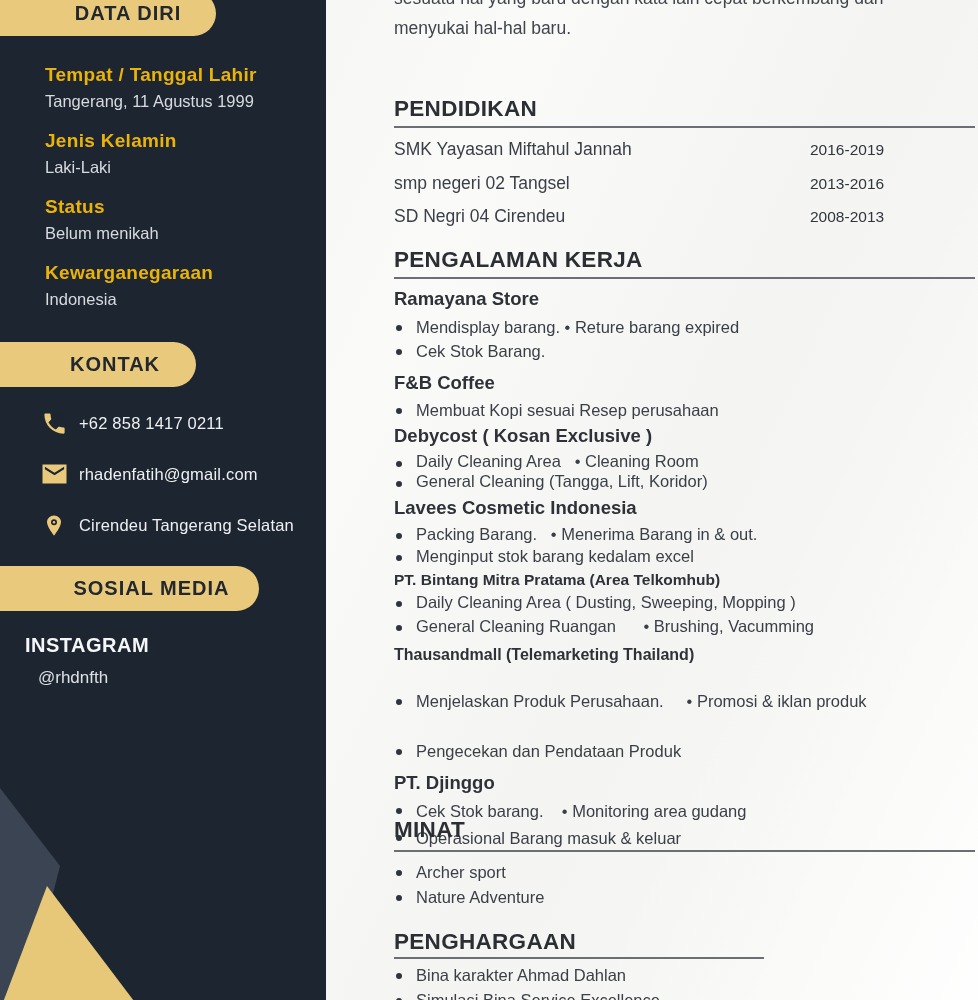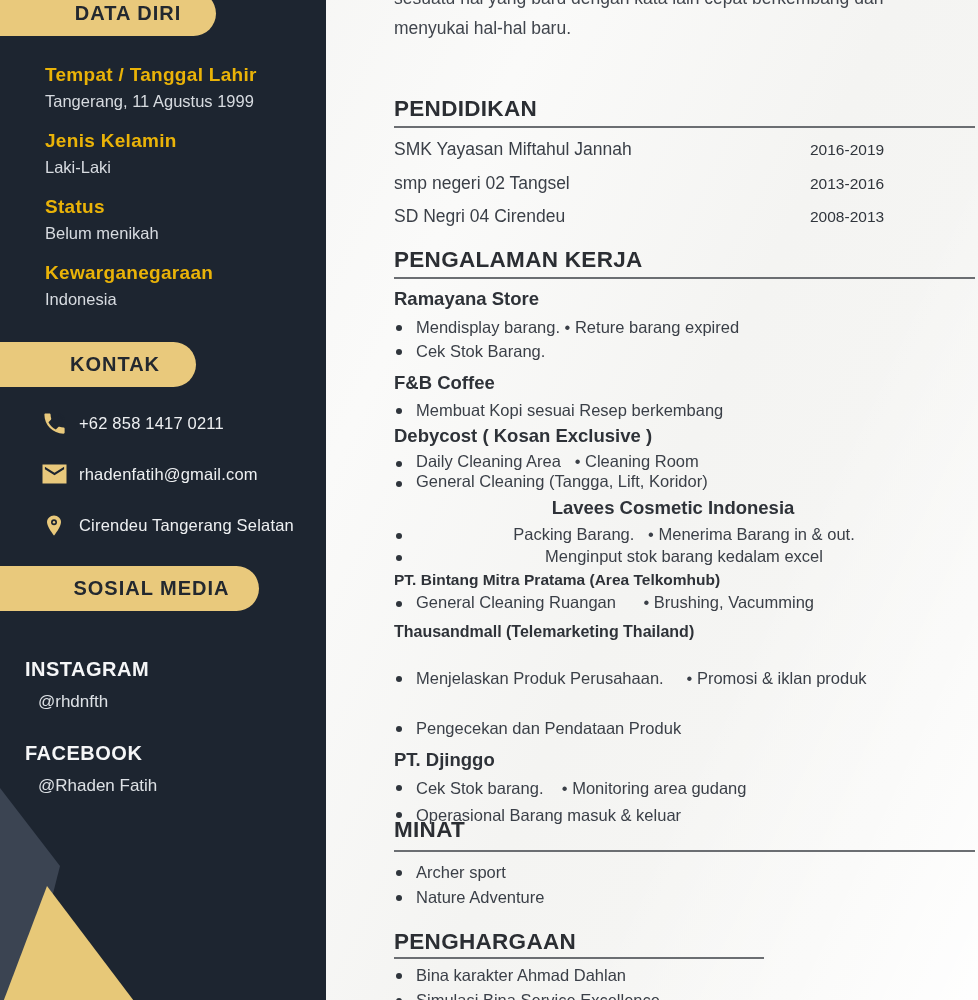--- a/index.html
+++ b/index.html
@@ -40,21 +40,21 @@
   .data-diri-list { position:absolute; left:45px; top:60px; width:290px; }
   .dd-item { margin-bottom:13px; }
   .dd-label { color:#eab308; font-weight:bold; font-size:19px; line-height:29px; letter-spacing:.3px; }
   .dd-value { color:#d7dbe0; font-size:16.5px; line-height:24px; }
 
   .kontak-list { position:absolute; left:38px; top:408px; width:300px; }
   .k-row { display:flex; align-items:center; margin-bottom:21px; }
   .k-icon { width:32px; height:30px; flex:0 0 32px; margin-right:9px; display:flex; align-items:center; justify-content:center; }
   .k-text { color:#eef0f2; font-size:16.5px; letter-spacing:.2px; }
 
-  .sosmed-list { position:absolute; left:25px; top:656px; width:300px; }
+  .sosmed-list { position:absolute; left:25px; top:632px; width:300px; }
   .sm-item { margin-bottom:26px; }
   .sm-label { color:#f5f6f7; font-weight:bold; font-size:20px; line-height:26px; letter-spacing:.5px; }
   .sm-value { color:#dde1e5; font-size:17px; line-height:24px; padding-left:13px; margin-top:8px; }
 
   
   .main { position:absolute; left:349px; top:0; width:629px; height:1000px;padding-left:11px; }
   .main-inner { position:relative; width:100%; height:100%; padding:0 26px 0 34px; }
 
   .intro { position:absolute; left:34px; right:26px; top:-17px;
     color:#40454d; font-size:17.5px; line-height:30px; }
@@ -72,21 +72,21 @@
   .sec-pengalaman { position:absolute; left:34px; right:3px; top:246px; }
   .jobs { padding-right:23px; }
   .job-title { color:#2e3238; font-weight:bold; font-size:18.5px; line-height:24px; }
   .job-title.small { font-size:15.5px; line-height:19px; }
   .bullet-row { position:relative; padding-left:22px; color:#3a3f47; font-size:16.5px; white-space:pre-wrap; }
   .bullet-row::before { content:""; position:absolute; left:2px; top:.62em; width:6px; height:6px; border-radius:50%; background:#2f353c; }
 
   .j1 { margin-top:8px; } .j1 .bullet-row { line-height:24px; } .j1 .bullets { margin-top:4px; }
   .j2 { margin-top:8px; } .j2 .bullet-row { line-height:24px; } .j2 .bullets { margin-top:3px; }
   .j3 { margin-top:2px; } .j3 .bullet-row { line-height:20px; } .j3 .bullets { margin-top:3px; }
-  .j4 { margin-top:5px;text-align:center; } .j4 .bullet-row { line-height:22px; } .j4 .bullets { margin-top:3px; }
+  .j4 { margin-top:5px; } .j4 .bullet-row { line-height:22px; } .j4 .bullets { margin-top:3px; }
   .j5 { margin-top:3px; } .j5 .bullet-row { line-height:23.5px; } .j5 .bullets { margin-top:2px; }
   .j6 { margin-top:7px; } .j6 .bullet-row { line-height:25px;margin-top:25px; } .j6 .bullets { margin-top:4px; }
   .j7 { margin-top:7px; } .j7 .bullet-row { line-height:27px; } .j7 .bullets { margin-top:3px; }
 
   .sec-minat { position:absolute; left:34px; right:3px; top:816px; }
   .minat-list { margin-top:8px; }
   .minat-list .bullet-row { line-height:25px; }
 
   .sec-penghargaan { position:absolute; left:34px; right:3px; top:928px; }
   .peng-list { margin-top:4px; }
@@ -162,24 +162,20 @@
 
     <div class="pill pill-sosmed">
       <span>SOSIAL MEDIA</span>
     </div>
 
     <div class="sosmed-list">
       <div class="sm-item">
         <div class="sm-label">INSTAGRAM</div>
         <div class="sm-value">@rhdnfth</div>
       </div>
-      <div class="sm-item">
-        <div class="sm-label">FACEBOOK</div>
-        <div class="sm-value">@Rhaden Fatih</div>
-      </div>
     </div>
   </aside>
 
   <main class="main">
     <div class="main-inner">
 
       <div class="intro">
         <div>sesuatu hal yang baru dengan kata lain cepat berkembang dan</div>
         <div>menyukai hal-hal baru.</div>
       </div>
@@ -212,21 +208,21 @@
             <div class="job-title">Ramayana Store</div>
             <div class="bullets">
               <div class="bullet-row">Mendisplay barang. • Reture barang expired</div>
               <div class="bullet-row">Cek Stok Barang.</div>
             </div>
           </div>
 
           <div class="job j2">
             <div class="job-title">F&amp;B Coffee</div>
             <div class="bullets">
-              <div class="bullet-row">Membuat Kopi sesuai Resep berkembang</div>
+              <div class="bullet-row">Membuat Kopi sesuai Resep perusahaan</div>
             </div>
           </div>
 
           <div class="job j3">
             <div class="job-title">Debycost ( Kosan Exclusive )</div>
             <div class="bullets">
               <div class="bullet-row">Daily Cleaning Area   • Cleaning Room</div>
               <div class="bullet-row">General Cleaning (Tangga, Lift, Koridor)</div>
             </div>
           </div>
@@ -235,20 +231,21 @@
             <div class="job-title">Lavees Cosmetic Indonesia</div>
             <div class="bullets">
               <div class="bullet-row">Packing Barang.   • Menerima Barang in &amp; out.</div>
               <div class="bullet-row">Menginput stok barang kedalam excel</div>
             </div>
           </div>
 
           <div class="job j5">
             <div class="job-title small">PT. Bintang Mitra Pratama (Area Telkomhub)</div>
             <div class="bullets">
+              <div class="bullet-row">Daily Cleaning Area ( Dusting, Sweeping, Mopping )</div>
               <div class="bullet-row">General Cleaning Ruangan      • Brushing, Vacumming</div>
             </div>
           </div>
 
           <div class="job j6">
             <div class="job-title small" style="font-size:16px;">Thausandmall (Telemarketing Thailand)</div>
             <div class="bullets">
               <div class="bullet-row">Menjelaskan Produk Perusahaan.     • Promosi &amp; iklan produk</div>
               <div class="bullet-row">Pengecekan dan Pendataan Produk</div>
             </div>

